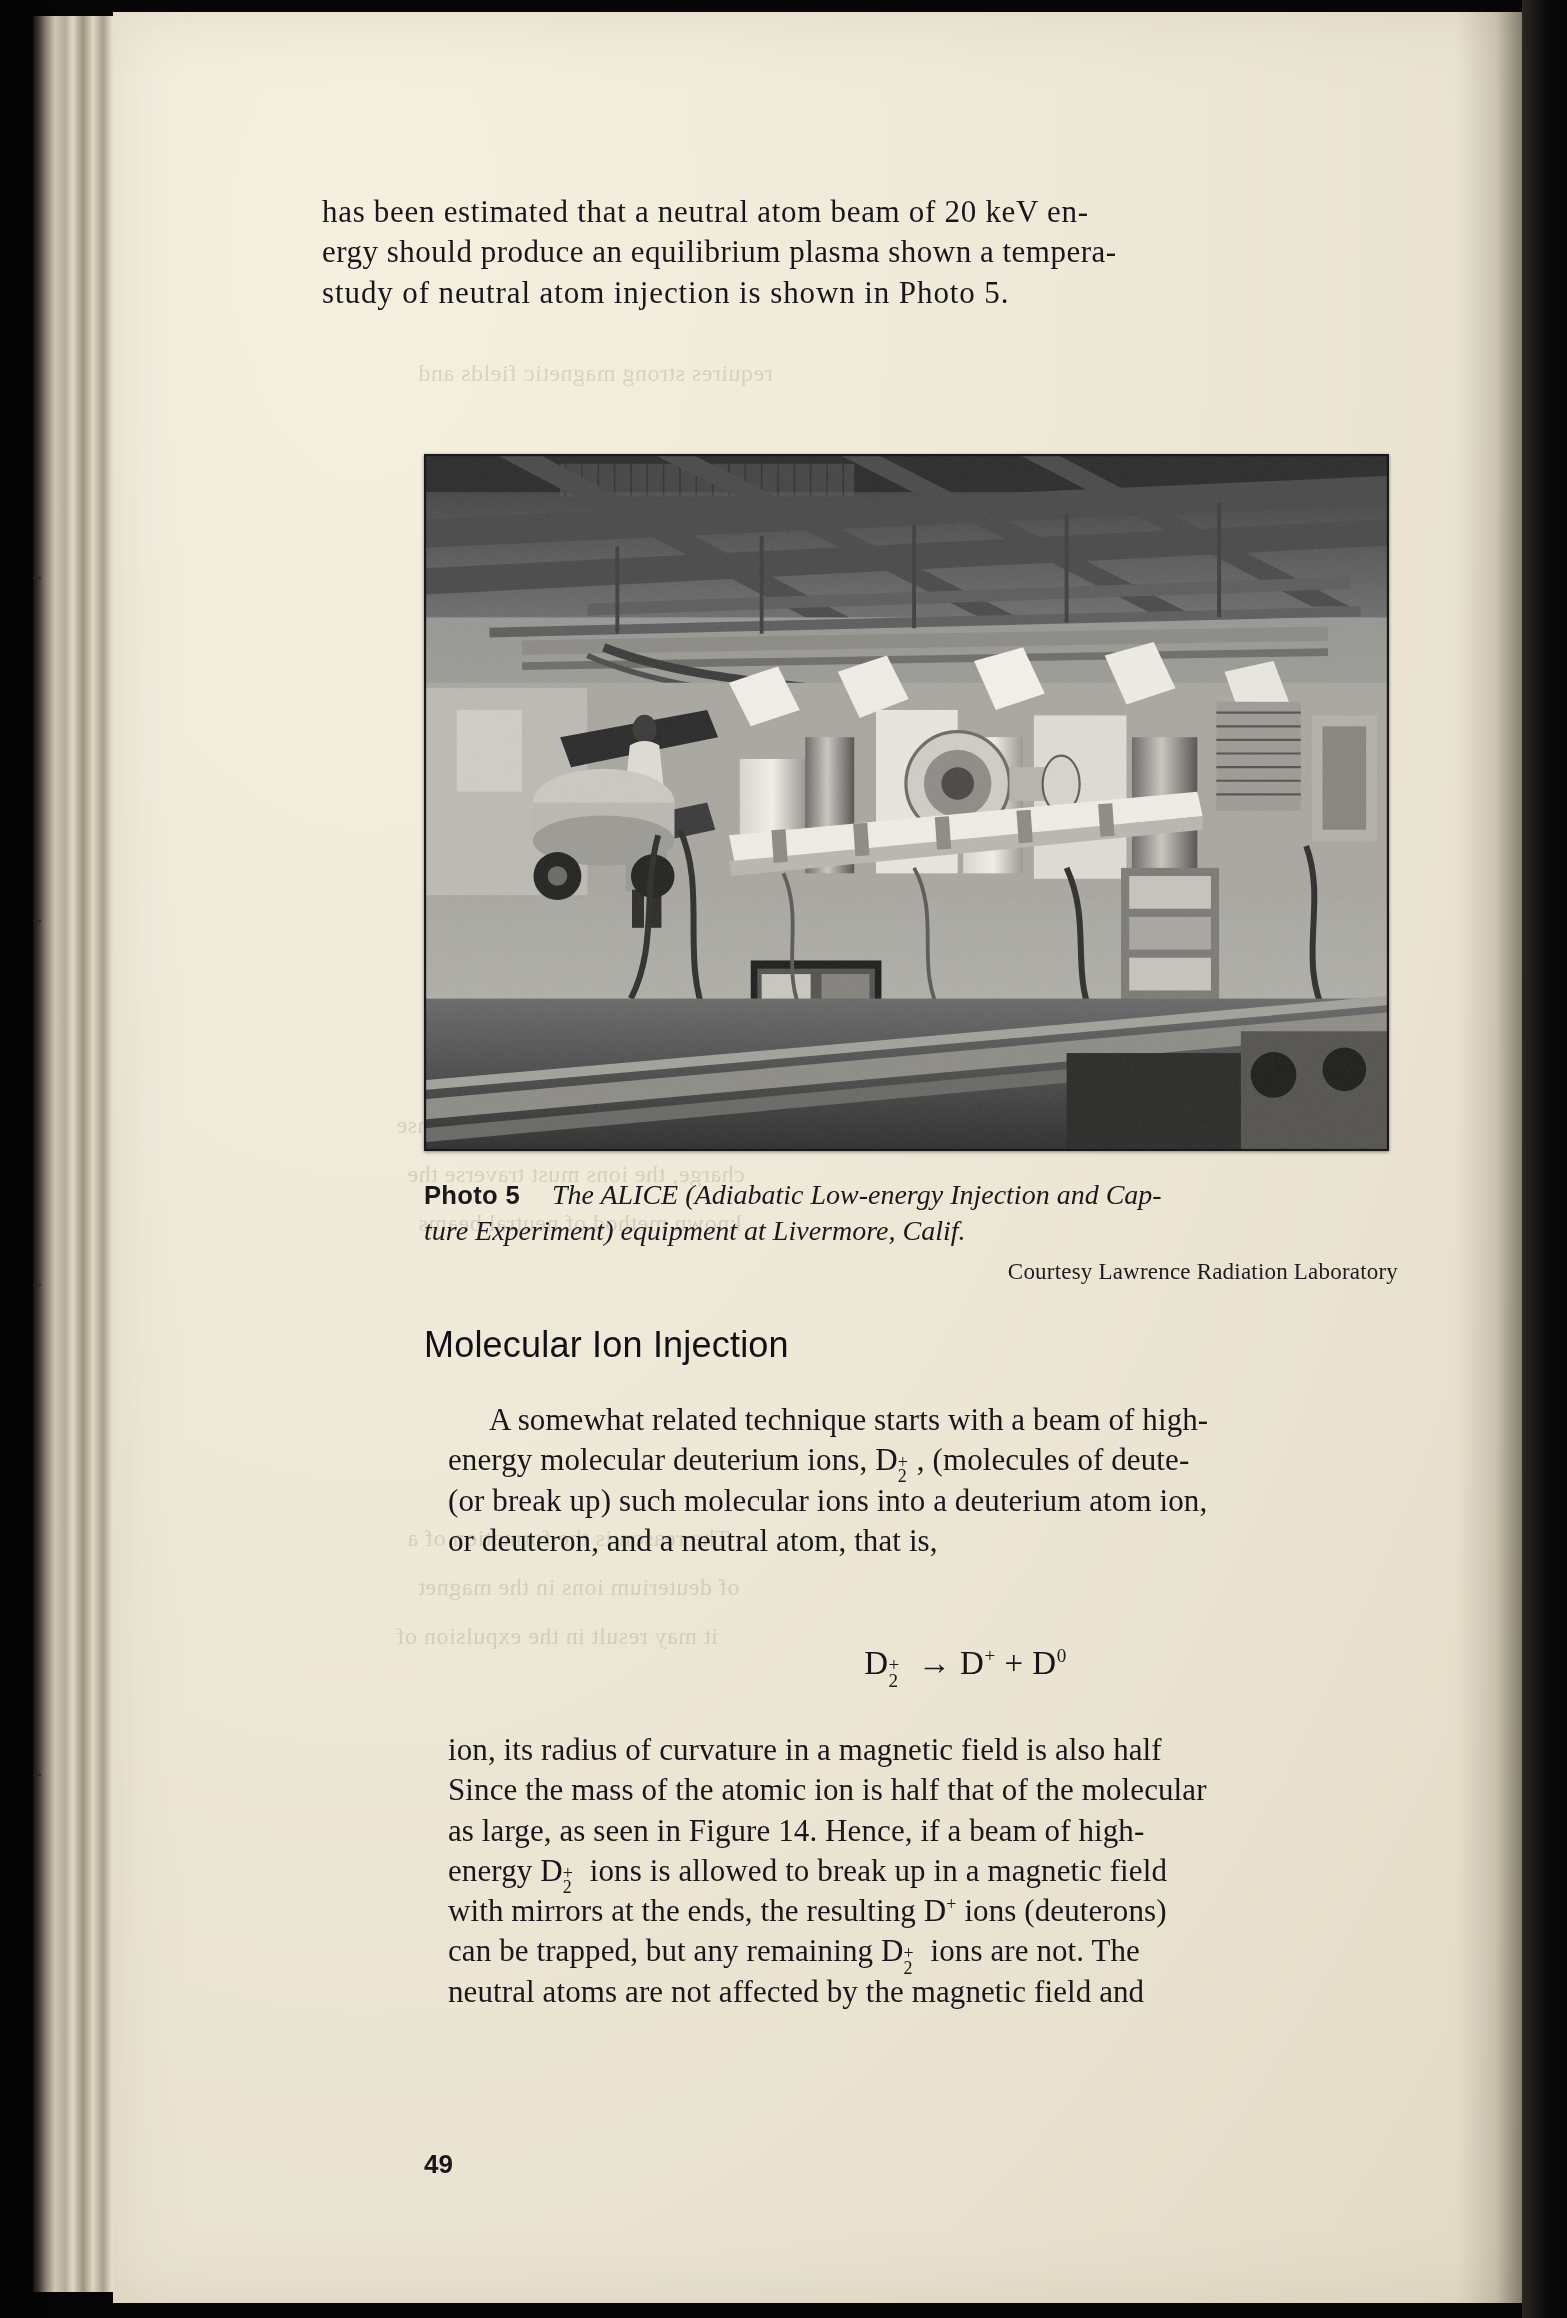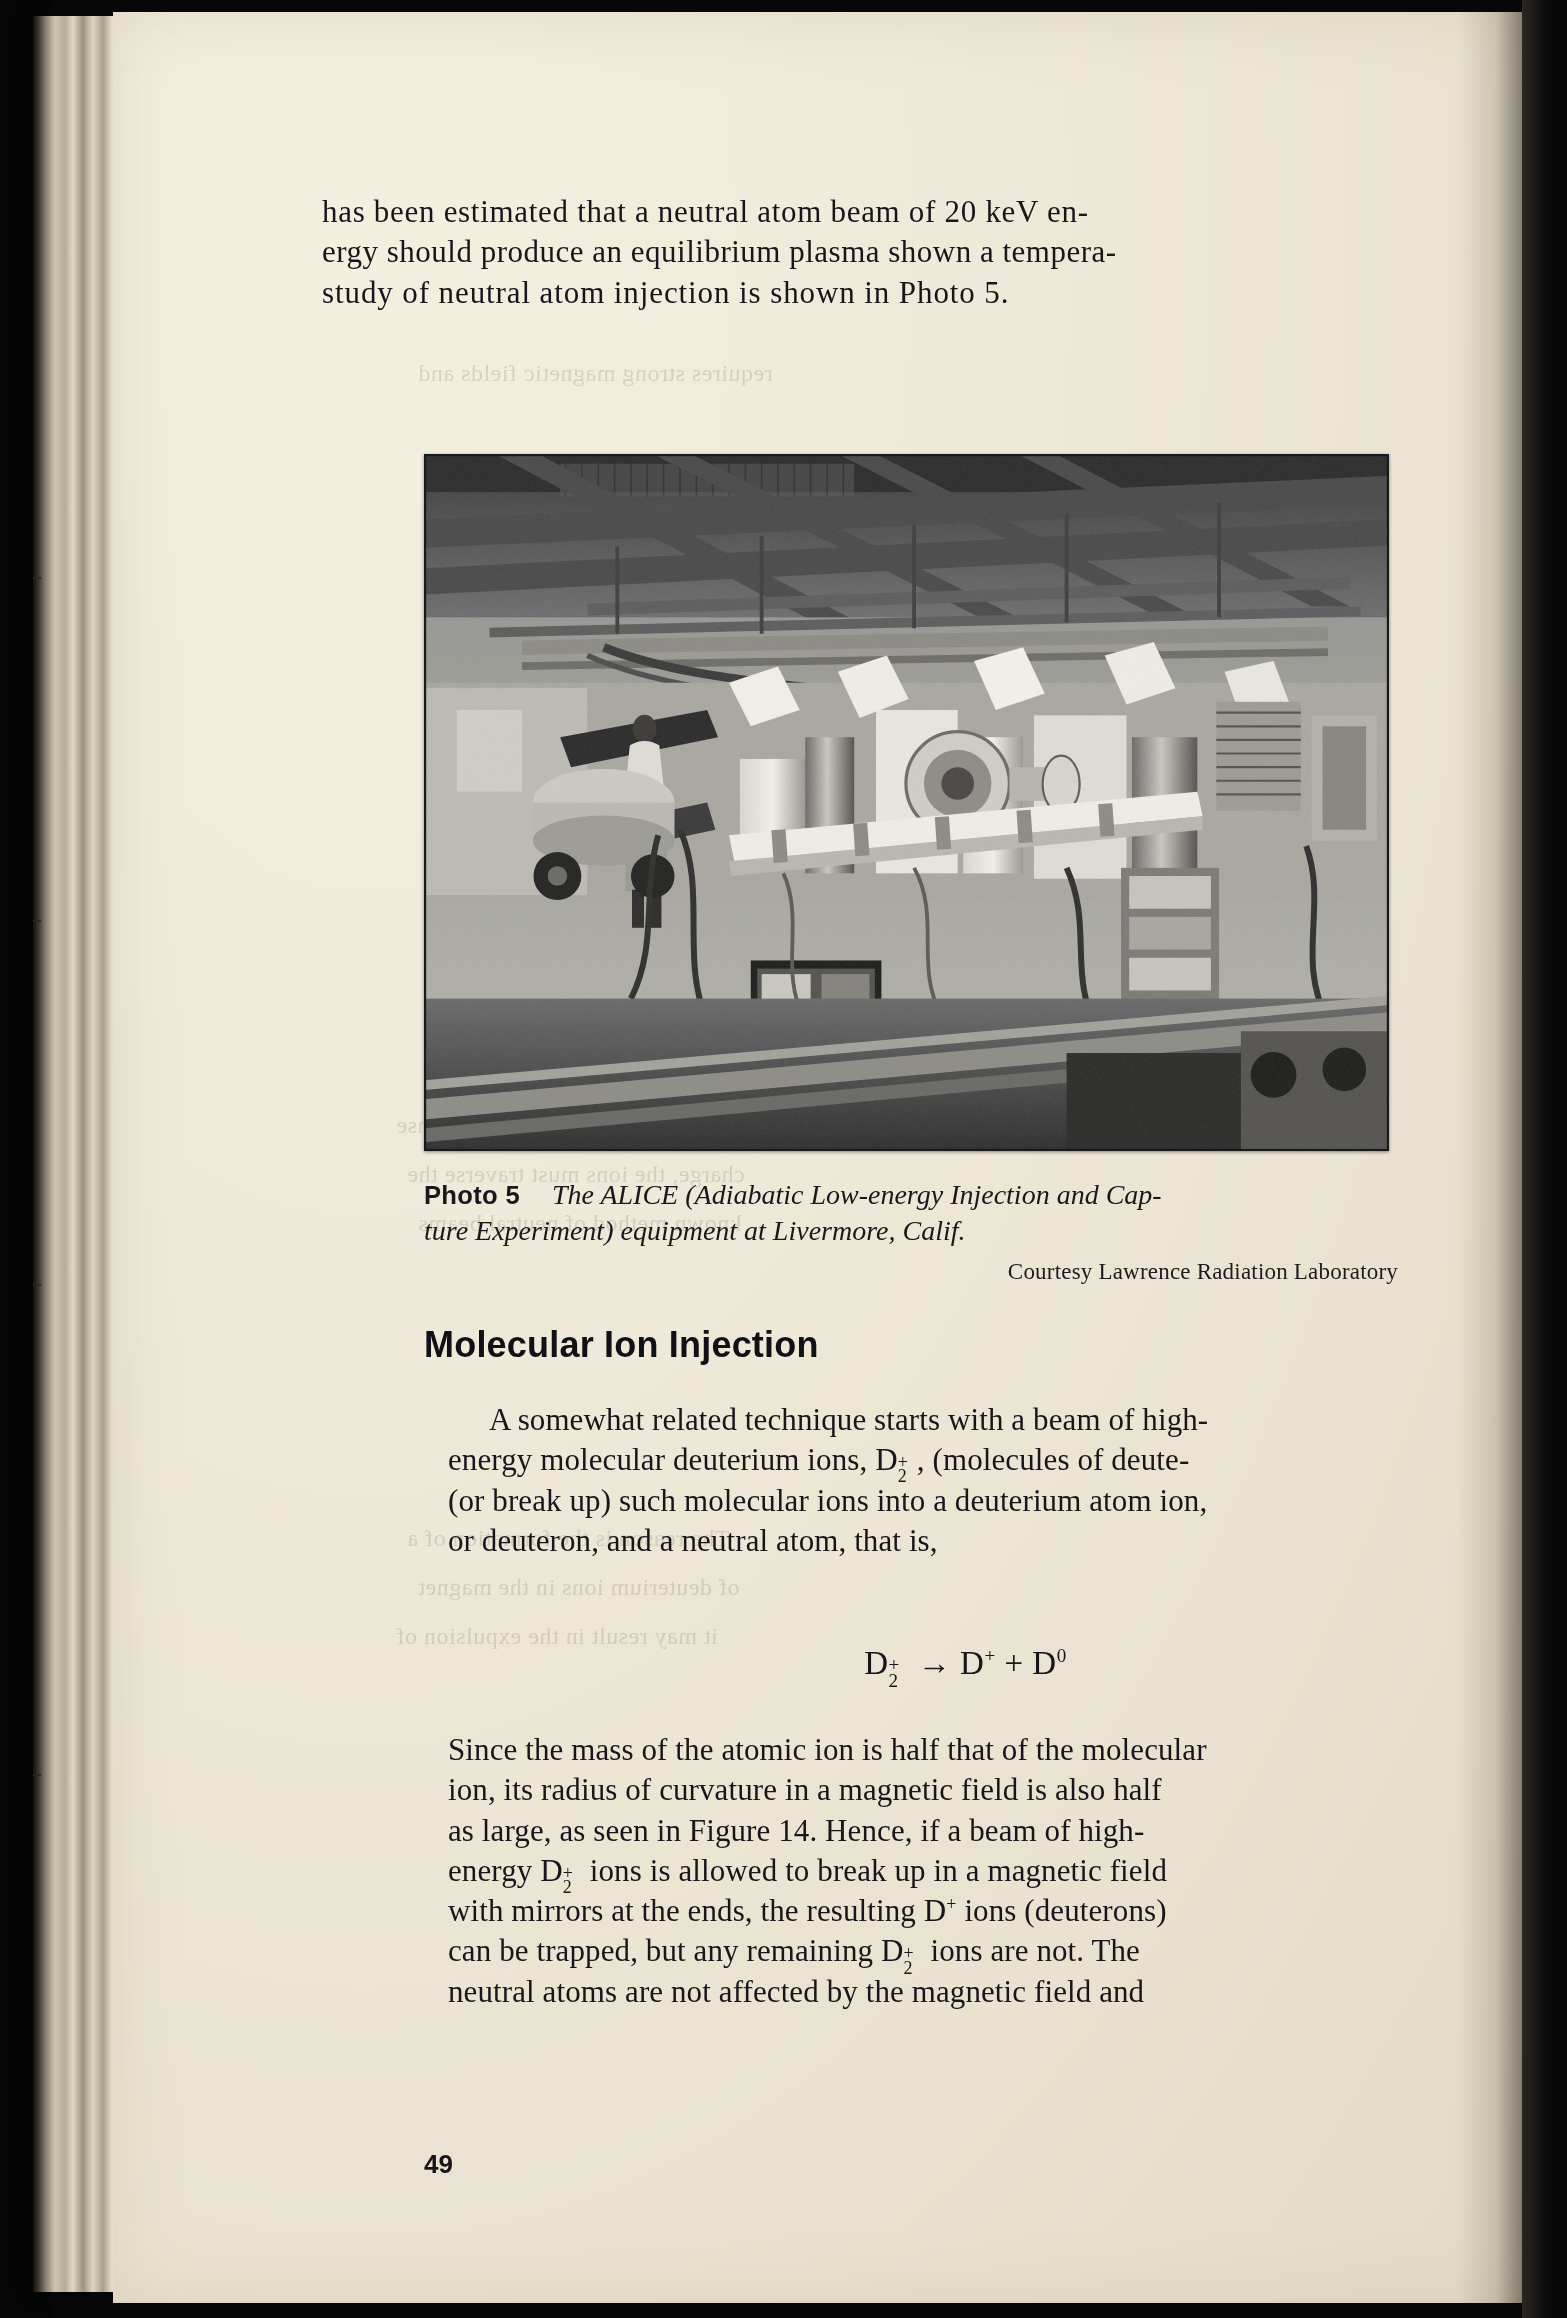--- a/index.html
+++ b/index.html
@@ -152,21 +152,21 @@
     font-size: 23px;
     color: #1d1b1e;
     letter-spacing: 0.2px;
   }
 
   .section-head {
     position: absolute;
     left: 311px;
     top: 1312px;
     font-family: "Liberation Sans", sans-serif;
-    font-weight: 700;
+    font-weight: 400;
     font-size: 36px;
     color: #111014;
     letter-spacing: 0.2px;
   }
 
   .body2 {
     position: absolute;
     left: 311px;
     top: 1388px;
     width: 1083px;
@@ -474,22 +474,22 @@
         <span class="l">or deuteron, and a neutral atom, that is,</span>
       </div>
     </div>
 
     <div class="equation">
       D<span class="dsub"><sup>+</sup><sub>2</sub></span> → D<sup>+</sup> + D<sup>0</sup>
     </div>
 
     <div class="body3">
       <div class="para">
+        <span class="l">ion, its radius of curvature in a magnetic field is also half</span>
         <span class="l">Since the mass of the atomic ion is half that of the molecular</span>
-        <span class="l">ion, its radius of curvature in a magnetic field is also half</span>
         <span class="l">as large, as seen in Figure 14. Hence, if a beam of high-</span>
         <span class="l">energy D<span class="dsub"><sup>+</sup><sub>2</sub></span> ions is allowed to break up in a magnetic field</span>
         <span class="l">with mirrors at the ends, the resulting D<sup>+</sup> ions (deuterons)</span>
         <span class="l">can be trapped, but any remaining D<span class="dsub"><sup>+</sup><sub>2</sub></span> ions are not. The</span>
         <span class="l">neutral atoms are not affected by the magnetic field and</span>
       </div>
     </div>
 
     <div class="page-num">49</div>
 

